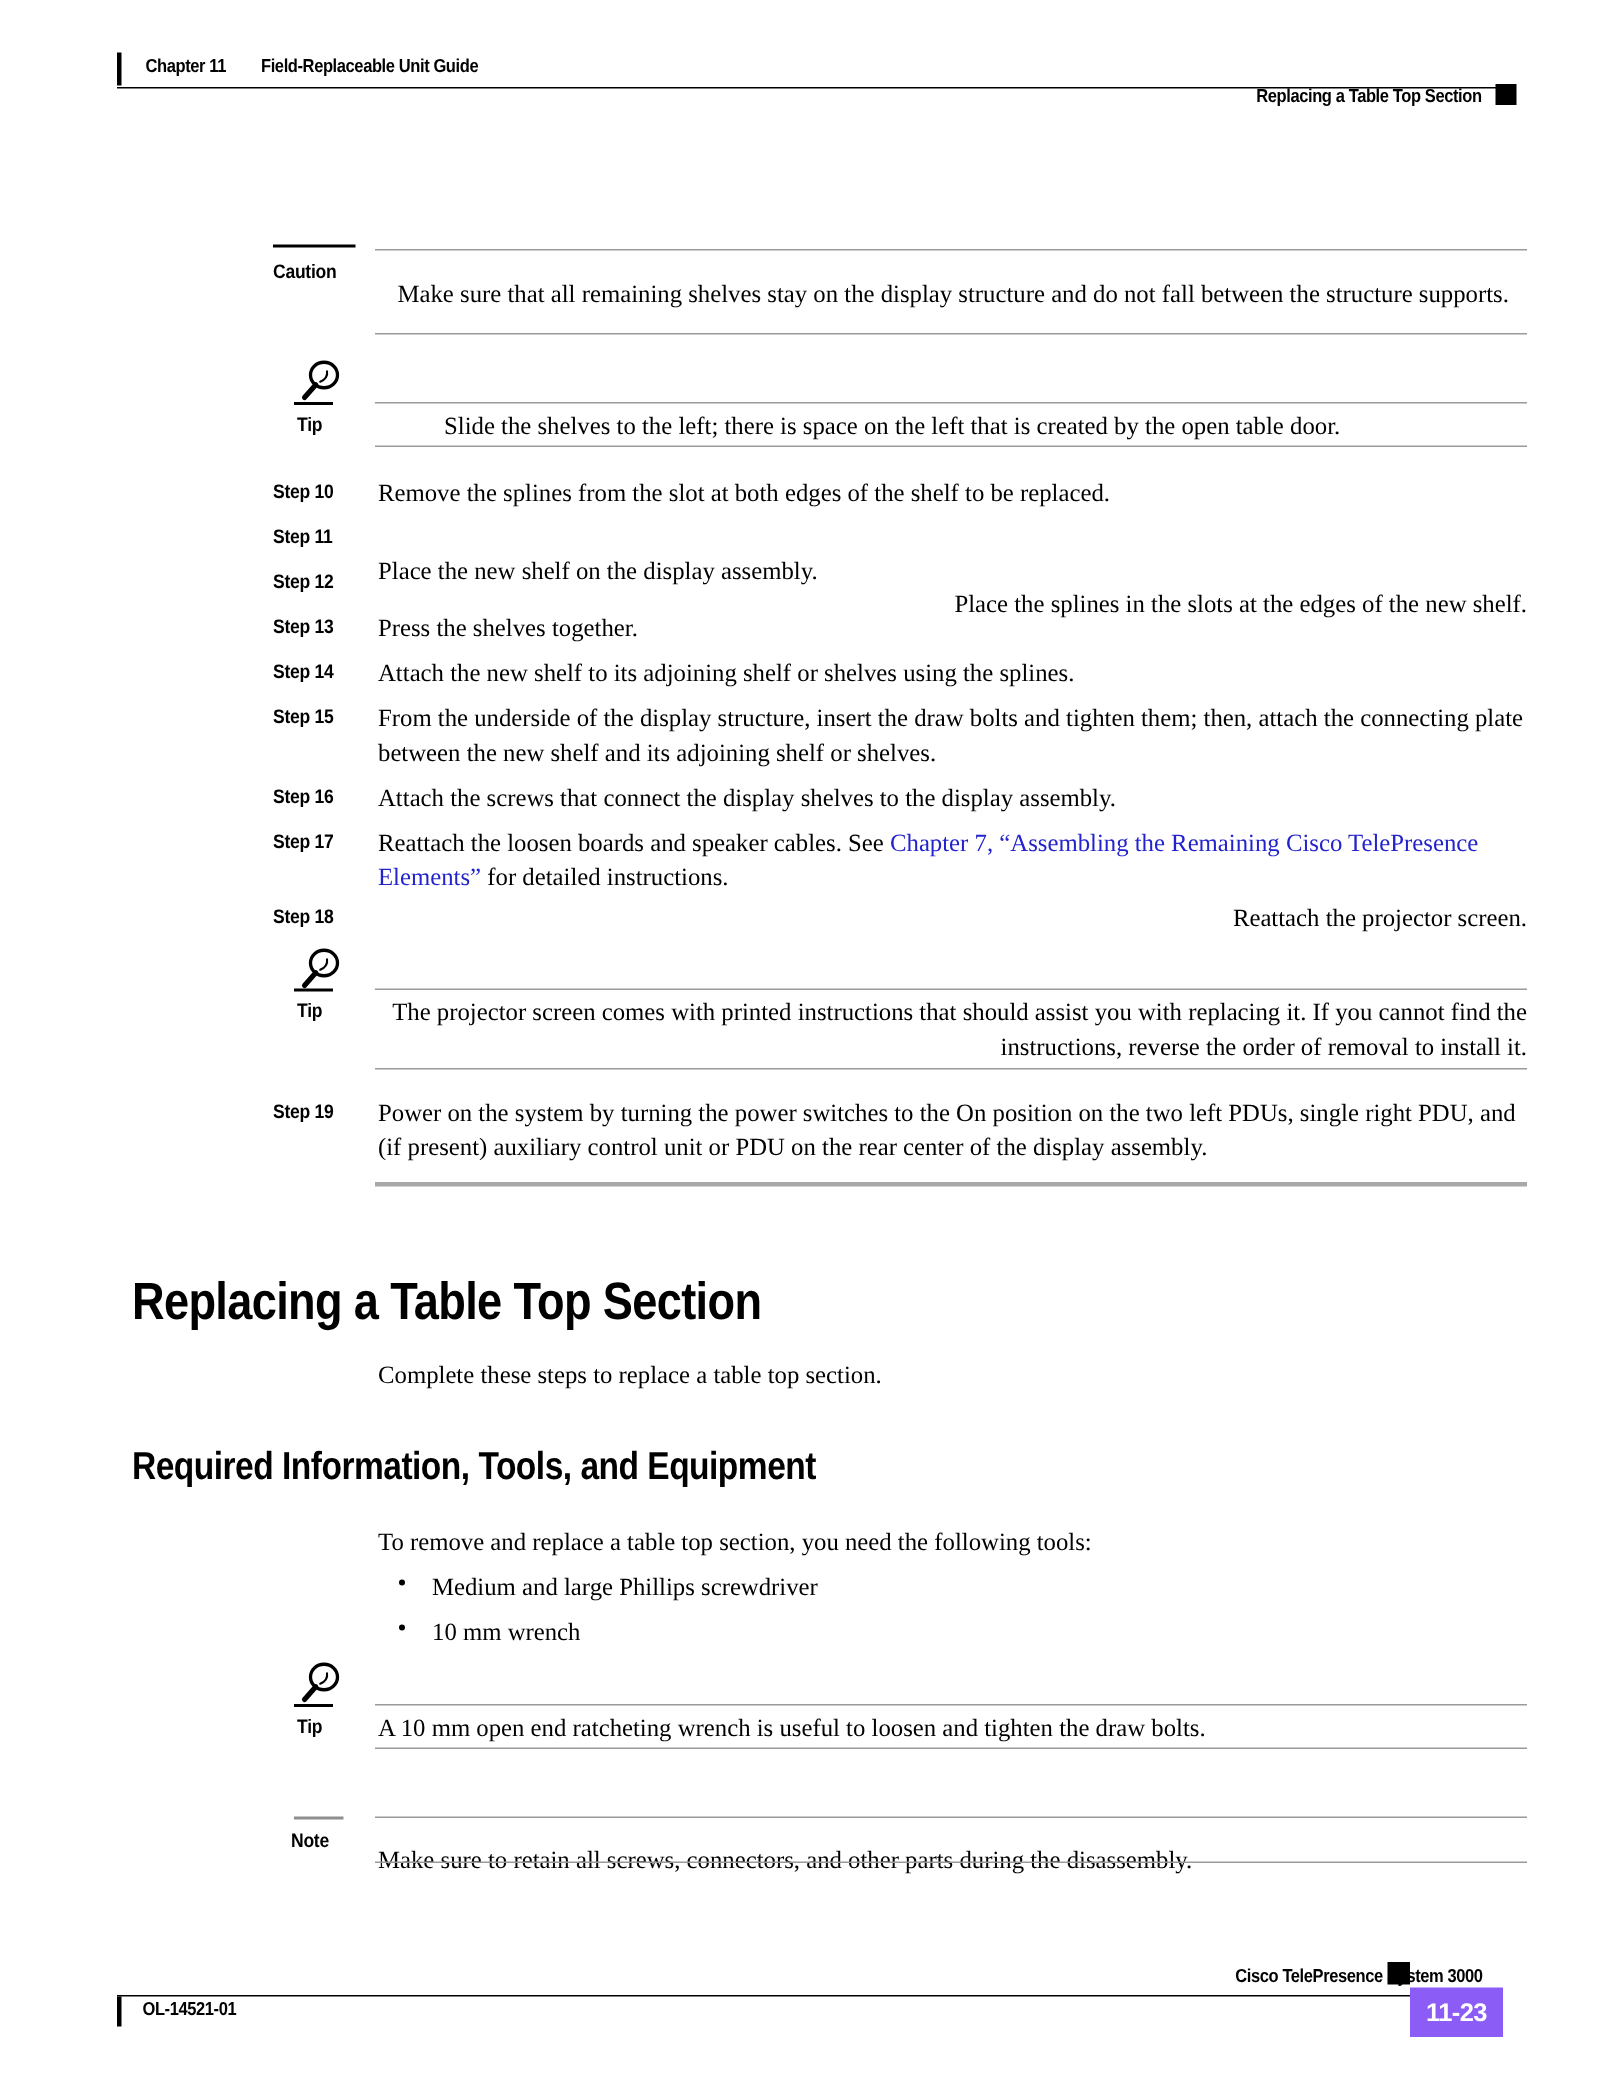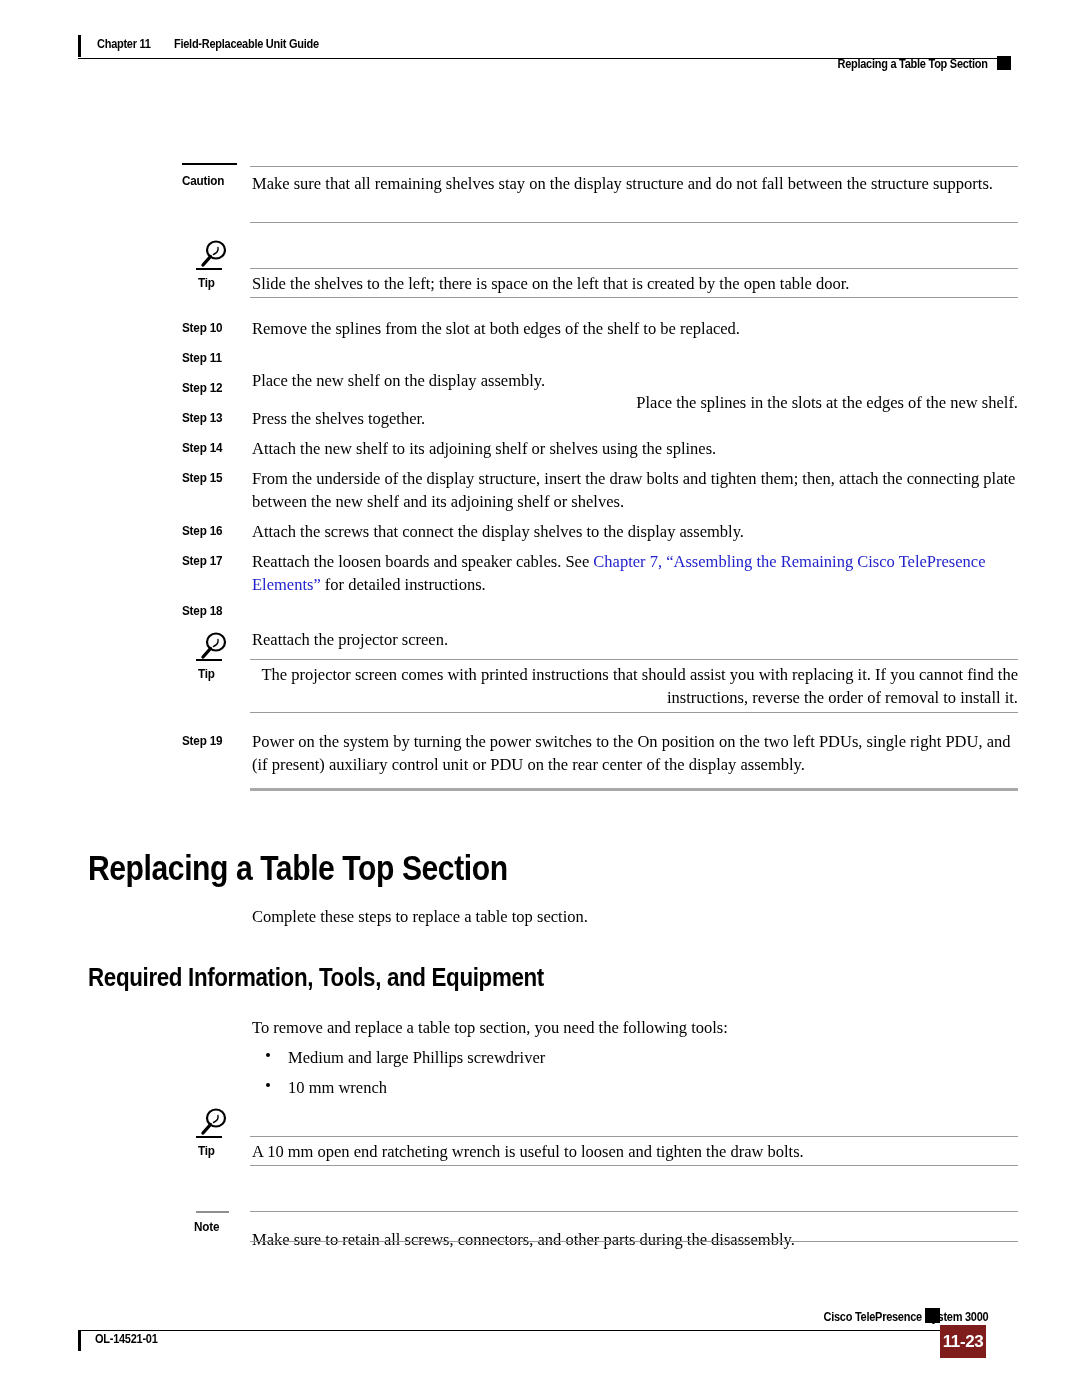--- a/index.html
+++ b/index.html
@@ -219,22 +219,22 @@
     font-weight: bold;
     font-size: 12.5px;
     letter-spacing: -0.3px;
     transform: scaleX(0.88);
     transform-origin: left top;
     white-space: nowrap;
   }
   .ftr-pagebox {
     position: absolute;
     left: 940px; top: 1325px;
-    width: 46px; height: 33px;
-    background: #7f1d1d;
+    width: 62px; height: 33px;
+    background: #8b5cf6;
     color: #fff;
     font-family: "Liberation Sans", sans-serif;
     font-weight: bold;
     font-size: 17px;
     letter-spacing: -0.4px;
     display: flex;
     align-items: center;
     justify-content: center;
   }
 </style>
@@ -249,36 +249,36 @@
   <div class="hdr-section">Replacing a Table Top Section</div>
   <div class="hdr-square"></div>
 </div>
 
 <div class="content">
 
   <div>
     <div class="adm-label-rule" style="left:182px; top:163px; width:55px; background:#000;"></div>
     <div class="rule-thin" style="top:166px;"></div>
     <div class="adm-label" style="left:182px; top:173px;">Caution</div>
-    <div class="body-text" style="top:172px;">Make sure that all remaining shelves stay on the display structure and do not fall between the structure supports.</div>
+    <div class="body-text" style="top:184px;margin-left:13px;">Make sure that all remaining shelves stay on the display structure and do not fall between the structure supports.</div>
     <div class="rule-thin" style="top:222px;"></div>
   </div>
 
   <div>
     <div class="tip-icon" style="left:196px; top:238px;">
       <svg width="34" height="34" viewBox="0 0 34 34">
         <ellipse cx="20" cy="12" rx="9" ry="8.5" fill="none" stroke="#000" stroke-width="2.2"></ellipse>
         <path d="M14.5 18.5 L7 27" stroke="#000" stroke-width="3.4" stroke-linecap="round"></path>
         <path d="M17.5 16.5 C21 15 22.5 12.5 22 9.5" fill="none" stroke="#000" stroke-width="1.4" stroke-linecap="round"></path>
       </svg>
     </div>
     <div class="adm-label-rule" style="left:196px; top:268px; width:26px; background:#000; height:1.5px;"></div>
     <div class="rule-thin" style="top:268px;"></div>
     <div class="adm-label" style="left:198px; top:275px;">Tip</div>
-    <div class="body-text" style="top:272px;">Slide the shelves to the left; there is space on the left that is created by the open table door.</div>
+    <div class="body-text" style="top:272px;margin-left:44px;">Slide the shelves to the left; there is space on the left that is created by the open table door.</div>
     <div class="rule-thin" style="top:297px;"></div>
   </div>
 
   <div class="step-label" style="top:320px;">Step 10</div>
   <div class="body-text" style="top:317px;">Remove the splines from the slot at both edges of the shelf to be replaced.</div>
 
   <div class="step-label" style="top:350px;">Step 11</div>
   <div class="body-text" style="top:347px;margin-top:22px;">Place the new shelf on the display assembly.</div>
 
   <div class="step-label" style="top:380px;">Step 12</div>
@@ -293,21 +293,21 @@
   <div class="step-label" style="top:470px;">Step 15</div>
   <div class="body-text" style="top:467px;">From the underside of the display structure, insert the draw bolts and tighten them; then, attach the connecting plate between the new shelf and its adjoining shelf or shelves.</div>
 
   <div class="step-label" style="top:523px;">Step 16</div>
   <div class="body-text" style="top:520px;">Attach the screws that connect the display shelves to the display assembly.</div>
 
   <div class="step-label" style="top:553px;">Step 17</div>
   <div class="body-text" style="top:550px;"><span>Reattach the loosen boards and speaker cables. See </span><a class="link" href="#" style="text-decoration:none;">Chapter 7, “Assembling the Remaining Cisco TelePresence Elements”</a><span> for detailed instructions.</span></div>
 
   <div class="step-label" style="top:603px;">Step 18</div>
-  <div class="body-text" style="top:628px;">Reattach the projector screen.</div>
+  <div class="body-text" style="top:600px;text-align:right;">Reattach the projector screen.</div>
 
   <div>
     <div class="tip-icon" style="left:196px; top:630px;">
       <svg width="34" height="34" viewBox="0 0 34 34">
         <ellipse cx="20" cy="12" rx="9" ry="8.5" fill="none" stroke="#000" stroke-width="2.2"></ellipse>
         <path d="M14.5 18.5 L7 27" stroke="#000" stroke-width="3.4" stroke-linecap="round"></path>
         <path d="M17.5 16.5 C21 15 22.5 12.5 22 9.5" fill="none" stroke="#000" stroke-width="1.4" stroke-linecap="round"></path>
       </svg>
     </div>
     <div class="adm-label-rule" style="left:196px; top:659px; width:26px; background:#000; height:1.5px;"></div>

